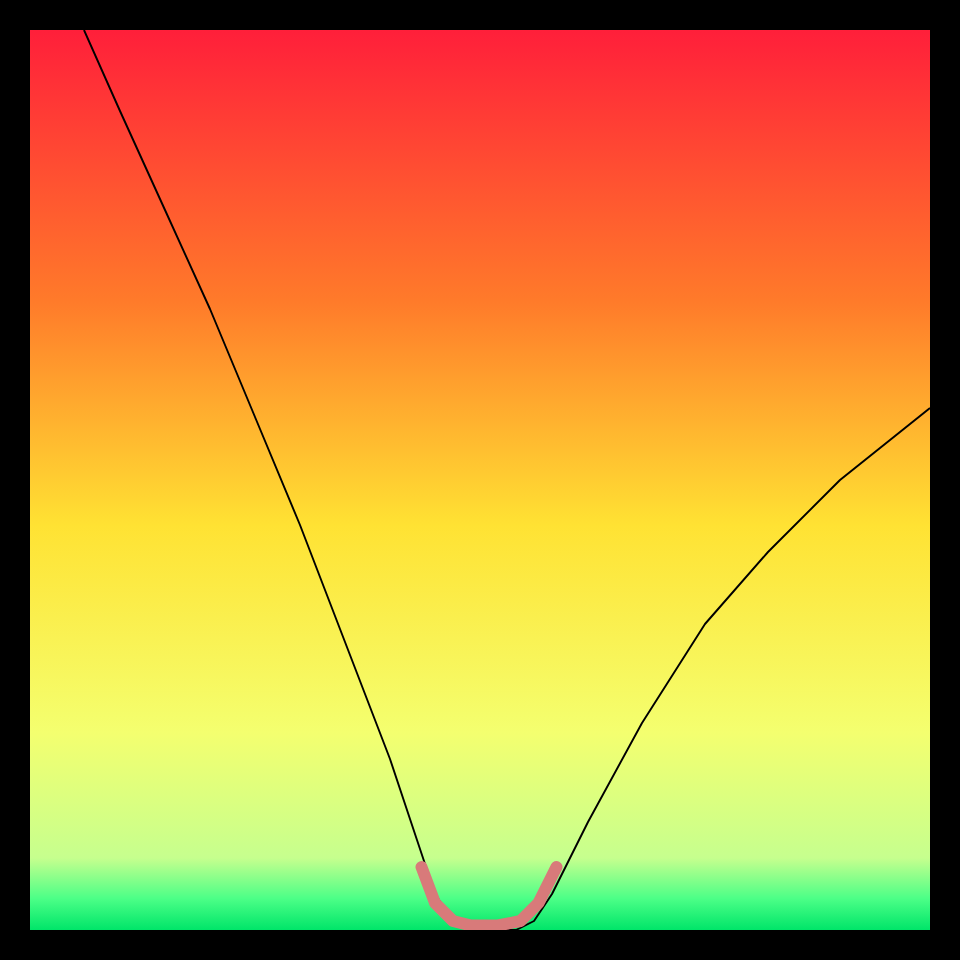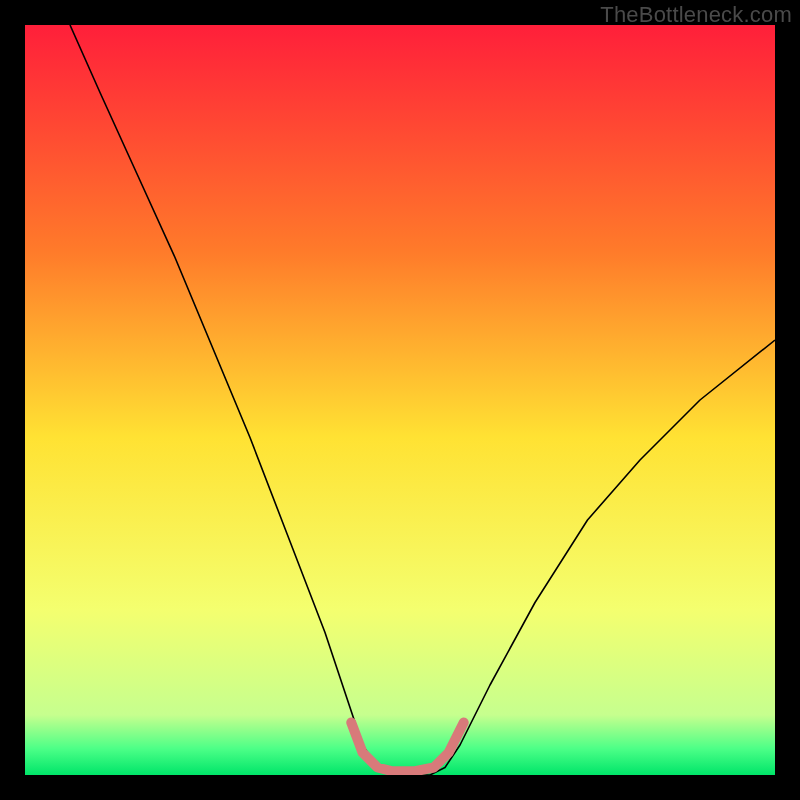--- a/index.html
+++ b/index.html
@@ -37,21 +37,20 @@
   .plot-area svg {
     display: block;
     width: 100%;
     height: 100%;
   }
 </style>
 </head>
 <body>
 
 <div class="frame">
-  <div class="watermark">TheBottleneck.com</div>
 
   <div class="plot-area">
     <svg viewBox="0 0 750 750" preserveAspectRatio="none">
       <defs>
         <linearGradient id="bg-grad" x1="0" y1="0" x2="0" y2="1">
             <stop offset="0%" stop-color="#ff1f3a"></stop>
             <stop offset="30%" stop-color="#ff7a2a"></stop>
             <stop offset="55.00000000000001%" stop-color="#ffe233"></stop>
             <stop offset="78%" stop-color="#f4ff6f"></stop>
             <stop offset="92%" stop-color="#c6ff8e"></stop>

